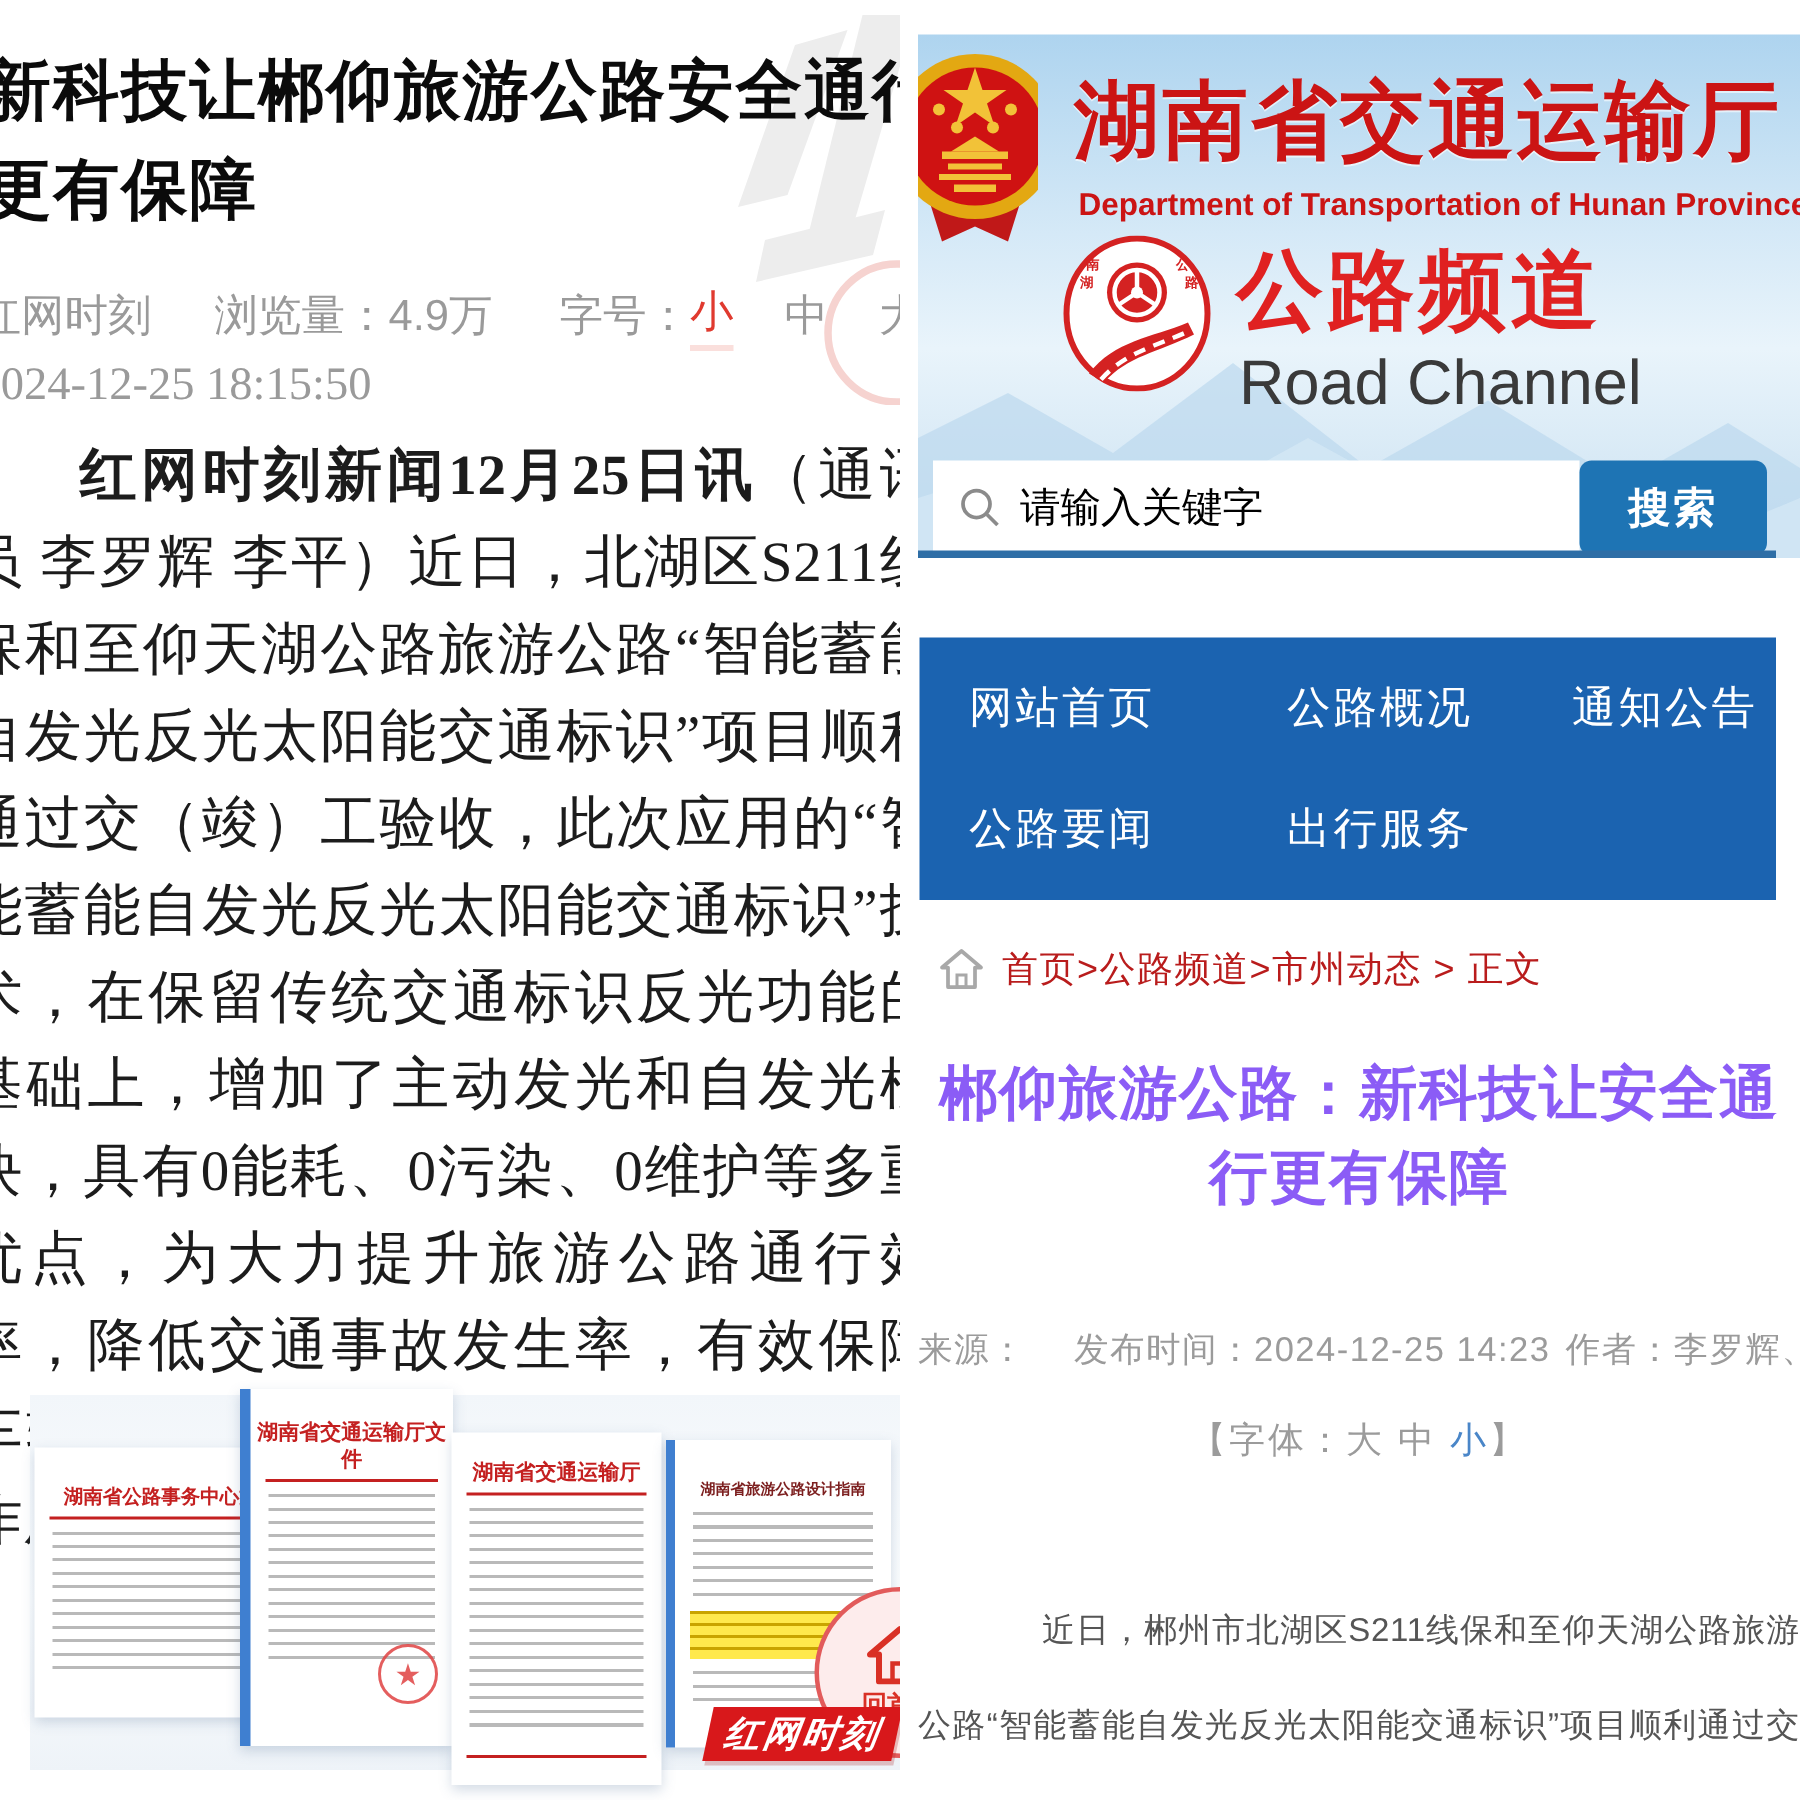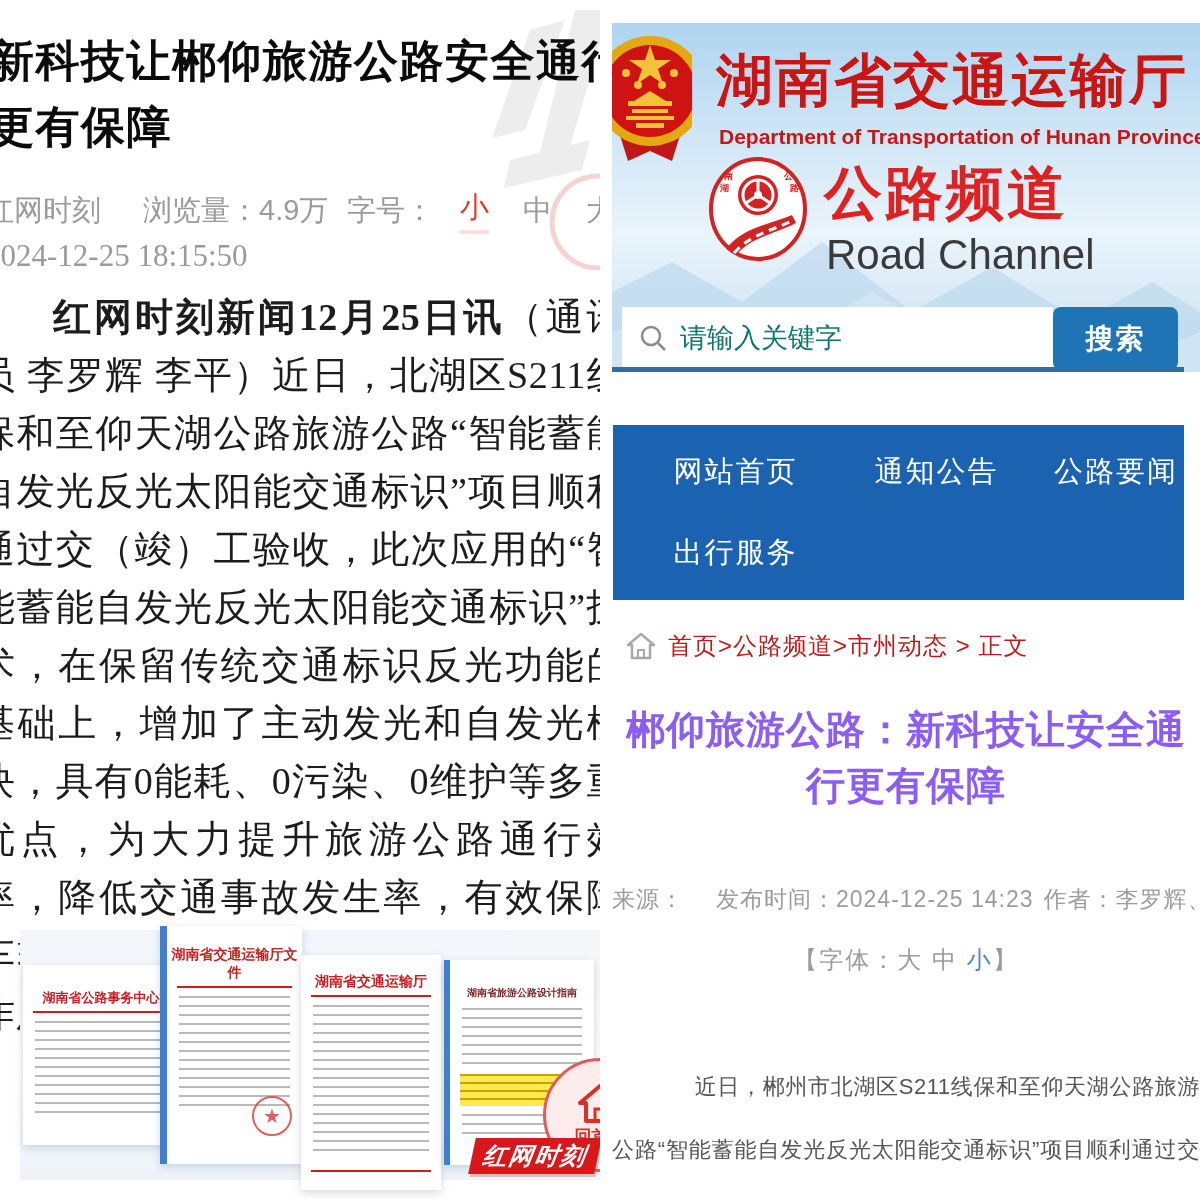--- a/index.html
+++ b/index.html
@@ -12,21 +12,21 @@
     background:#fff; overflow:hidden; }
   .lt-watermark { position:absolute; left:470px; top:10px; width:140px; height:260px;
     pointer-events:none; }
   .left-title { position:absolute; left:-10px; top:28px; width:648px;
     font-size:44px; line-height:66px; font-weight:700; color:#0b0b0b;
     letter-spacing:1.5px; }
   .left-meta { position:absolute; left:-15px; top:188px; width:630px;
     display:flex; align-items:center; font-size:29px; color:#9a9a9a; }
   .lm-views { margin-left:42px; }
   .lm-gap { flex:1; }
-  .lm-fs-label { margin-right:26px; }
+  .lm-fs-label { }
   .fs-small { color:#e03a2f; border-bottom:4px solid #fadfdc; padding-bottom:2px; }
   .fs-mid { margin-left:34px; }
   .fs-big { margin-left:34px; }
   .left-time { position:absolute; left:-15px; top:238px; font-size:31px;
     color:#9a9a9a; font-family:"Liberation Serif", serif; }
   .left-body { position:absolute; left:-23px; top:288px; width:648px;
     font-family:"Liberation Serif", serif; font-size:38px; line-height:58px;
     color:#1c1c1c; text-align:justify; text-indent:76px; letter-spacing:0.5px; }
   .left-body b { font-weight:700; }
 
@@ -74,30 +74,30 @@
   .gov-sub { position:absolute; left:107px; top:102px; font-size:21px; font-weight:700;
     color:#cb1414; white-space:nowrap; }
   .chan-logo { position:absolute; left:96px; top:134px; }
   .chan-name { position:absolute; left:212px; top:132px; font-size:58px; font-weight:700;
     color:#e02121; letter-spacing:3px; white-space:nowrap; }
   .chan-en { position:absolute; left:214px; top:208px; font-size:42px; color:#3a3a3a;
     white-space:nowrap; }
   .search-row { position:absolute; left:10px; top:284px; width:562px; height:63px; }
   .search-input { position:absolute; left:0; top:0; width:431px; height:61px;
     background:#fff; display:flex; align-items:center; padding-left:16px; }
-  .search-ph { color:#0f766e; font-size:27px; margin-left:12px; }
+  .search-ph { color:#000000; font-size:27px; margin-left:12px; }
   .search-btn { position:absolute; left:431px; top:0; width:125px; height:63px;
     background:#1e74b4; border:none; border-radius:8px; color:#fff; font-size:28px;
     font-weight:700; letter-spacing:2px; }
   .blue-line { position:absolute; left:0; top:344px; width:572px; height:5px;
     background:#2e6ea6; }
   .nav { position:absolute; left:1px; top:425px; width:571px; height:175px;
     background:#1b63b0; display:grid; grid-template-columns:212px 190px 1fr;
     grid-template-rows:1fr 1fr; align-items:center; padding:6px 0; }
-  .nav-item { color:#fff; font-size:29px; padding-left:33px; letter-spacing:2px;text-align:center; }
+  .nav-item { color:#fff; font-size:29px; padding-left:33px; letter-spacing:2px; }
   .breadcrumb { position:absolute; left:14px; top:630px; display:flex;
     align-items:center; color:#b91c1c; font-size:24px; }
   .breadcrumb .bc-text { margin-left:12px; letter-spacing:1px; }
   .r-title { position:absolute; left:0; top:702px; width:588px; text-align:center;
     font-size:39px; line-height:56px; font-weight:700; color:#8b5cf6;
     letter-spacing:1px; }
   .r-meta { position:absolute; left:0; top:884px; width:600px; font-size:23px;
     color:#9b9b9b; white-space:nowrap; letter-spacing:1px; }
   .r-meta .sep { display:inline-block; width:32px; }
   .r-meta .gap { display:inline-block; width:10px; }
@@ -240,20 +240,21 @@
           </svg>
           <span class="search-ph">请输入关键字</span>
         </div>
         <button class="search-btn">搜索</button>
       </div>
       <div class="blue-line"></div>
     </div>
 
     <nav class="nav">
       <div class="nav-item">网站首页</div>
+      <div class="nav-item">公路概况</div>
       <div class="nav-item">通知公告</div>
       <div class="nav-item">公路要闻</div>
       <div class="nav-item">出行服务</div>
     </nav>
 
     <div class="breadcrumb">
       <svg width="30" height="30" viewBox="0 0 30 30">
         <path d="M15 3 L28 14 L24 14 L24 27 L6 27 L6 14 L2 14 Z" fill="none" stroke="#a8a8a8" stroke-width="2.5" stroke-linejoin="round"></path>
         <rect x="12" y="19" width="6" height="8" fill="none" stroke="#a8a8a8" stroke-width="2"></rect>
       </svg>

